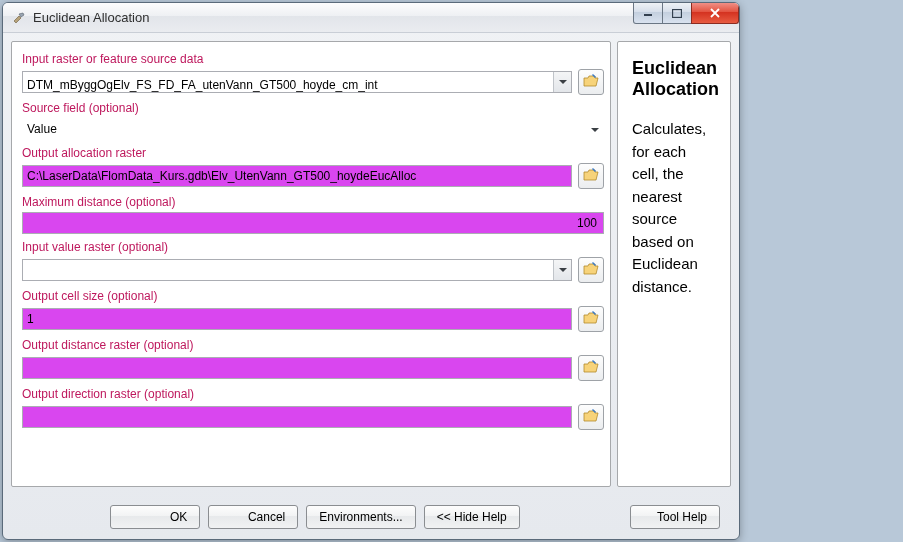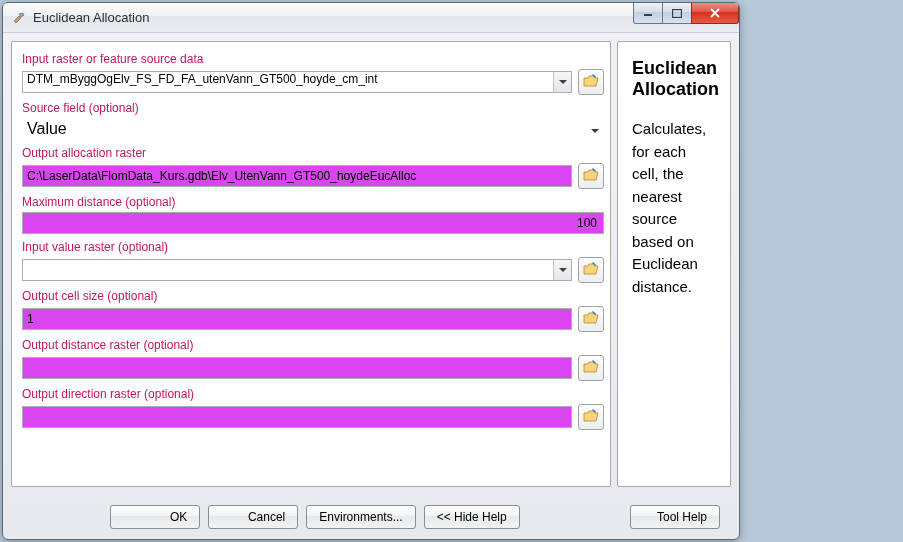--- a/index.html
+++ b/index.html
@@ -142,21 +142,21 @@
     font-family: inherit;
     font-size: 12px;
     background: #d946ef;
   }
   .txt.numeric { text-align: right; padding-right: 6px; padding-left: 44px; }
   .combo {
     flex: 1;
     height: 22px;
     border: 1px solid #abadb3;
     display: flex;
-    align-items: flex-start;
+    align-items: flex-end;
     padding: 0 0 0 4px;
     background: #fff;
     position: relative;
     font-size: 12px;
   }
   .combo .combo-text { flex: 1; overflow: hidden; white-space: nowrap; }
   .combo .dd-btn {
     width: 18px;
     height: 100%;
     border-left: 1px solid #c0c4c9;
@@ -165,21 +165,21 @@
     align-items: center;
     justify-content: center;
   }
   .plain-dd {
     flex: 1;
     height: 22px;
     display: flex;
     align-items: center;
     padding: 0 4px;
     position: relative;
-    font-size: 16px;
+    font-size: 12px;
     border: 1px solid transparent;
   }
   .plain-dd .dd-arrow {
     position: absolute;
     right: 4px;
     top: 50%;
     transform: translateY(-50%);
   }
   .browse-btn {
     width: 26px;

